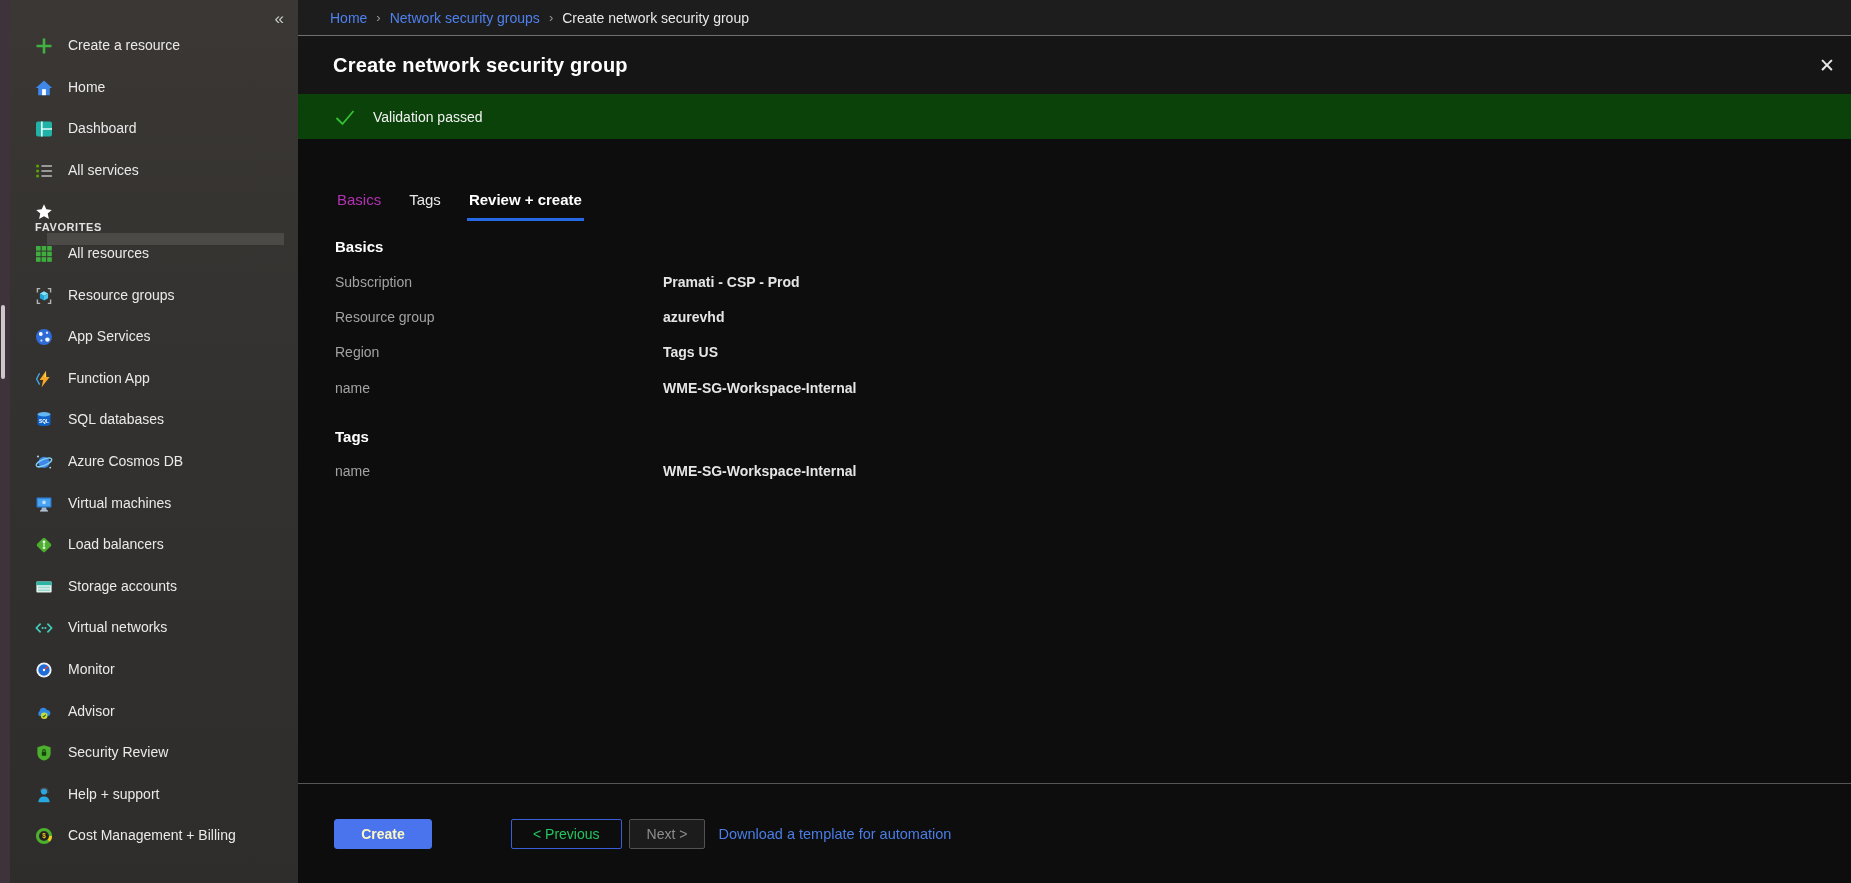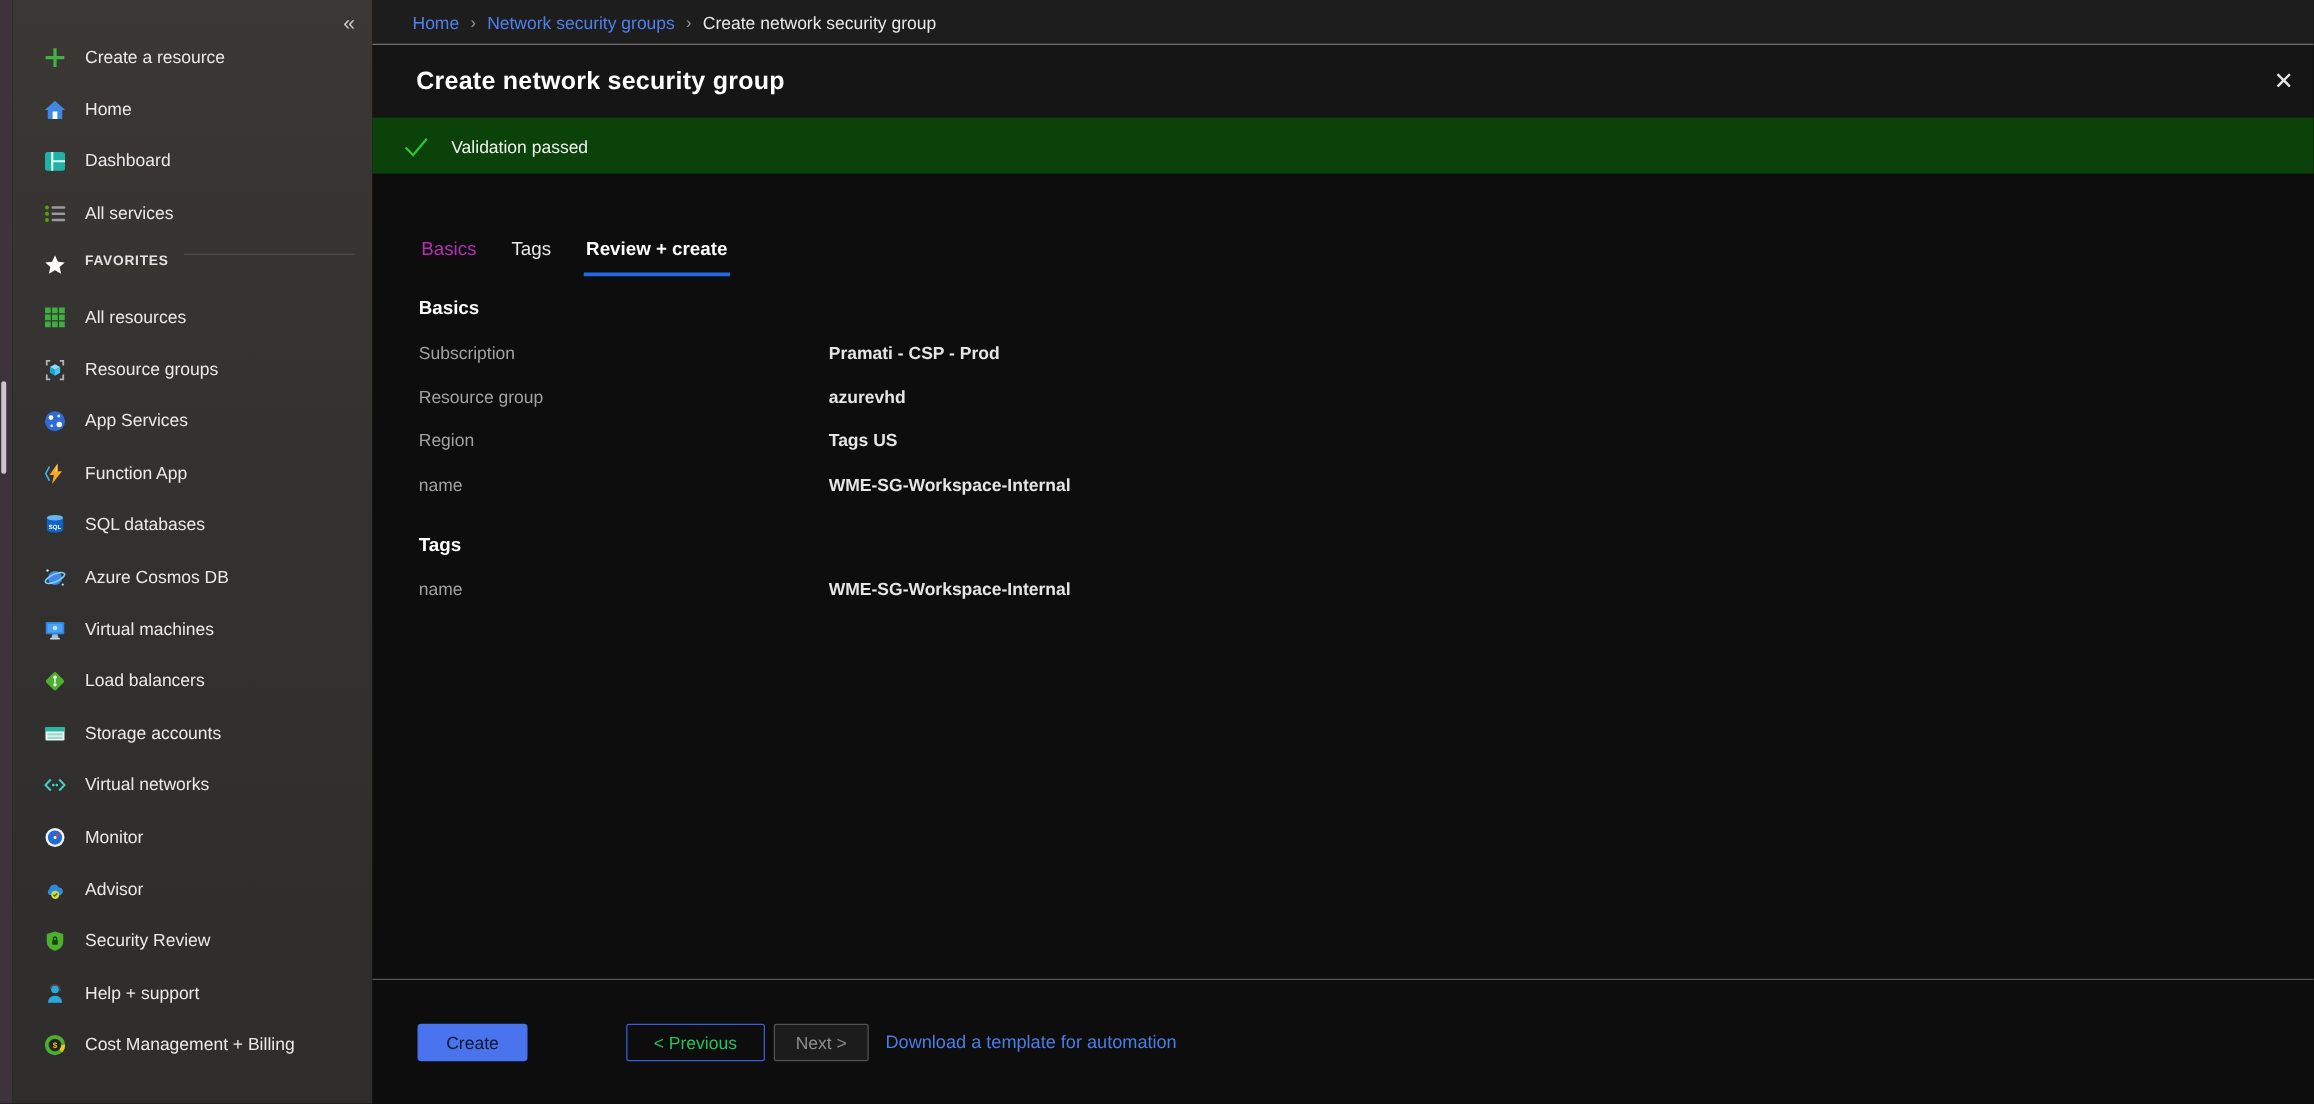--- a/index.html
+++ b/index.html
@@ -11,57 +11,57 @@
   .left-strip { width:10px; background:#3e333a; position:relative; flex-shrink:0; }
   .strip-thumb { position:absolute; left:1px; top:305px; width:4px; height:74px; background:#cfc6cc; border-radius:2px; }
 
   
   .sidebar { width:288px; flex-shrink:0; background:linear-gradient(180deg,#3a3734 0%,#343230 40%,#2f2d2b 100%); overflow:hidden; }
   .collapse-row { height:37px; display:flex; align-items:center; justify-content:flex-end; padding-right:14px; }
   .collapse-btn { color:#c9c9c9; font-size:17px; cursor:pointer; line-height:1; }
   .sb-item { height:41.6px; display:flex; padding-left:25px; cursor:pointer; color:#eaeaea; font-size:14px; white-space:nowrap; }
   .sb-icon { width:18px; height:18px; margin-right:15px; flex-shrink:0; display:inline-flex; align-items:center; justify-content:center; }
   .sb-icon svg { width:18px; height:18px; display:block; }
-  .sb-header { font-size:11px; font-weight:bold; letter-spacing:.6px; color:#e2e2e2; }
+  .sb-header { font-size:11px; font-weight:bold; letter-spacing:.6px; color:#e2e2e2;flex-direction:column; }
   .sb-header .sb-label { flex-shrink:0; }
   .fav-divider { flex:1; height:1px; background:#4c4a47; margin:0 14px 0 12px; }
 
   
   .main { flex:1; display:flex; flex-direction:column; min-width:0; }
 
   .breadcrumb-bar { height:36px; flex-shrink:0; background:#1d1d1d; border-bottom:1px solid #6f6f6f; display:flex; align-items:center; padding-left:32px; font-size:14px; }
   .bc-link { color:#4e80ee; cursor:pointer; }
   .bc-sep { color:#9a9a9a; margin:0 9px; font-size:13px; }
   .bc-current { color:#e8e8e8; }
 
   .title-bar { height:58px; flex-shrink:0; background:#151515; display:flex; align-items:center; padding:0 10px 0 35px; }
   .title-bar h1 { flex:1; font-size:20px; font-weight:600; color:#ffffff; letter-spacing:.2px; }
   .close-btn { color:#e8e8e8; font-size:19px; cursor:pointer; padding:2px 6px; line-height:1; }
 
-  .banner { height:45px; flex-shrink:0; background:#0a420a; display:flex; align-items:center; padding-left:23px; }
+  .banner { height:45px; flex-shrink:0; background:#0a420a; display:flex; align-items:center; padding-left:35px; }
   .banner svg { width:24px; height:24px; margin-right:16px; }
   .banner-text { font-size:14px; color:#f2f2f2; }
 
   .content { flex:1; padding:52px 0 0 37px; background:#0d0d0d; overflow:hidden; }
   .tabs { display:flex; gap:24px; }
   .tab { font-size:15px; padding:0 2px 10px 2px; cursor:pointer; color:#e8e8e8; }
   .tab.visited { color:#b232b2; }
   .tab.active { color:#ffffff; font-weight:600; border-bottom:3px solid #2569e6; }
 
   .section-heading { font-size:15px; font-weight:bold; color:#ffffff; margin-top:17px; }
   .section-heading.first { margin-top:17px; }
   .rows { margin-top:9px; }
   .row { display:flex; height:35.4px; align-items:center; font-size:14px; }
   .row-label { width:328px; color:#a2a2a2; flex-shrink:0; }
   .row-value { color:#e5e5e5;font-weight:bold; }
   .section + .section .section-heading { margin-top:22px; }
 
   .footer { height:100px; flex-shrink:0; border-top:1px solid #565656; display:flex; align-items:center; padding-left:36px; background:#0d0d0d; }
   .btn { height:30px; font-size:14px; font-family:inherit; cursor:pointer; }
-  .btn-create { width:88px; background:#4a73ee; color:#0f172a; border:1px solid #4a73ee; border-radius:3px; font-weight:400; margin-right:79px; }
+  .btn-create { width:98px; background:#4a73ee; color:#fef9c3; border:1px solid #4a73ee; border-radius:3px; font-weight:700; margin-right:79px; }
   .btn-prev { padding:0 21px; background:transparent; color:#22c55e; border:1px solid #3a5ed8; border-radius:2px; margin-right:7px; }
   .btn-next { padding:0 17px; background:#1c1c1c; color:#8e8e8e; border:1px solid #525252; border-radius:2px; margin-right:13px; cursor:default; }
   .dl-link { color:#4a7de6; font-size:14.5px; cursor:pointer; text-decoration:none; }
 </style>
 </head>
 <body>
 
 <div class="layout">
 
   <div class="left-strip">

